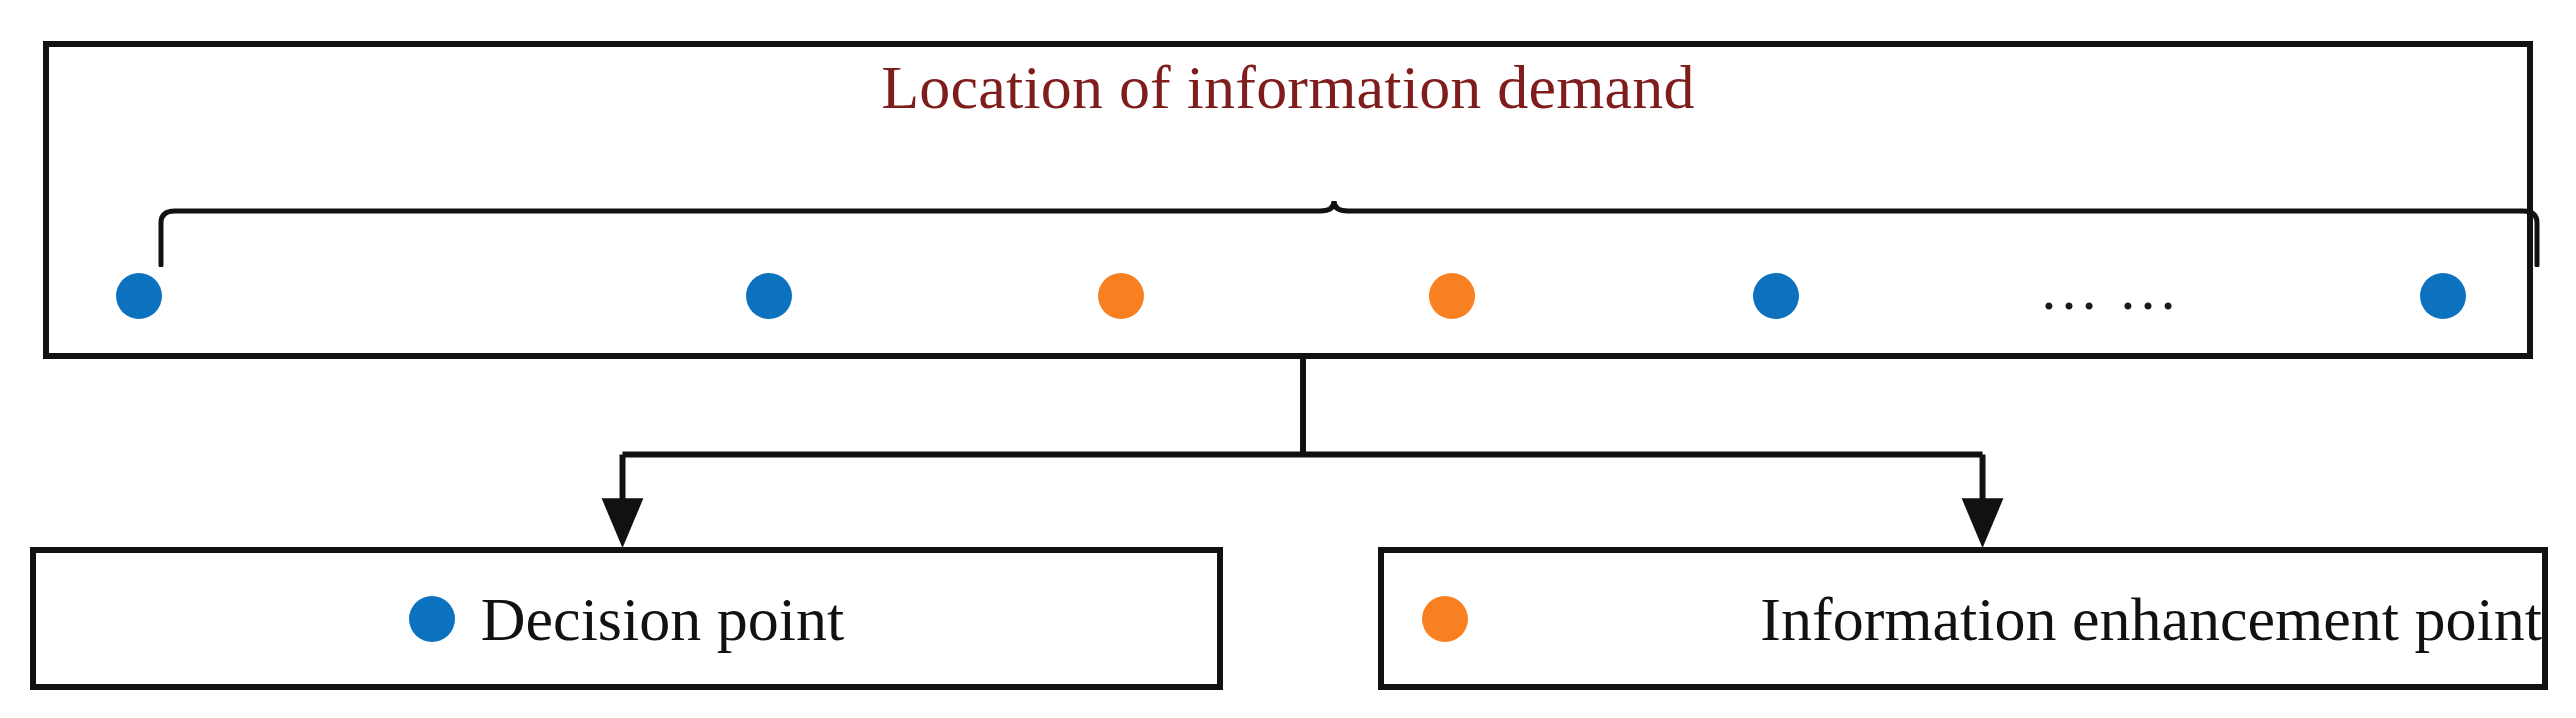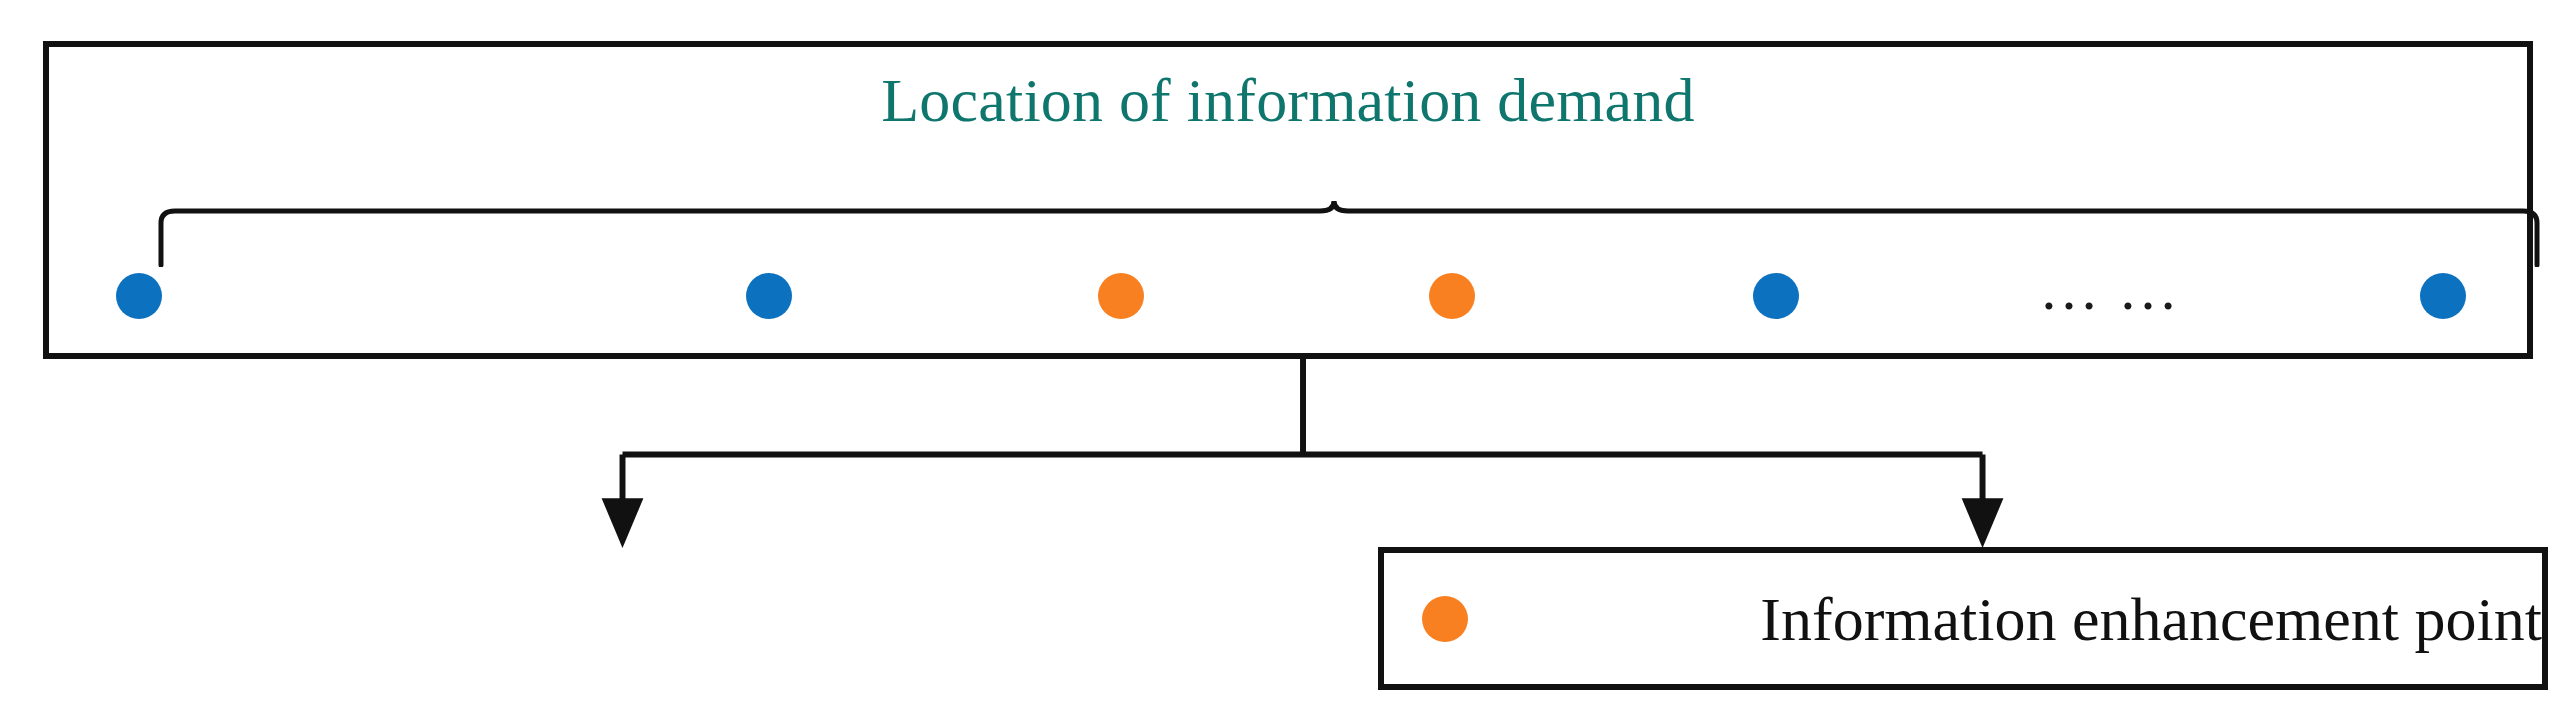--- a/index.html
+++ b/index.html
@@ -26,26 +26,26 @@
     width: 2490px;
     height: 318px;
     border: 6px solid #111111;
     box-sizing: border-box;
     background: #ffffff;
   }
 
   .top-title {
     position: absolute;
     left: 0;
-    top: 22px;
+    top: 9px;
     width: 100%;
     text-align: center;
     font-size: 62px;
     line-height: 1.0;
-    color: #0f766e;
+    color: #7f1d1d;
     letter-spacing: 0.2px;
     white-space: nowrap;
   }
 
   
   .brace-svg {
     position: absolute;
     left: 108px;
     top: 150px;
     width: 2384px;
@@ -145,20 +145,24 @@
 
     <line x1="23" y1="98" x2="1390" y2="98" stroke="#111111" stroke-width="6"></line>
 
     <line x1="23" y1="98" x2="23" y2="152" stroke="#111111" stroke-width="6"></line>
     <polygon points="23,192 2,142 44,142" fill="#111111"></polygon>
 
     <line x1="1390" y1="98" x2="1390" y2="152" stroke="#111111" stroke-width="6"></line>
     <polygon points="1390,192 1369,142 1411,142" fill="#111111"></polygon>
   </svg>
 
+  <div class="legend-box legend-left">
+    <span class="legend-dot" style="background:#0C72C0;"></span>
+    <span class="legend-label">Decision point</span>
+  </div>
 
   <div class="legend-box legend-right">
     <span class="legend-dot" style="background:#F98020;"></span>
     <span class="legend-label">Information enhancement point</span>
   </div>
 
 </div>
 
 
 </body></html>

